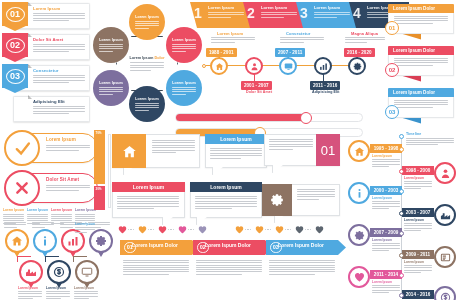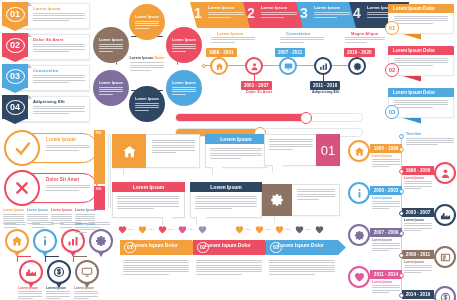--- a/index.html
+++ b/index.html
@@ -262,25 +262,20 @@
       <div class="htxt ttl" style="color:#4fa9e0">Consectetur</div>
       <div class="lines">
           <i></i>
           <i></i>
           <i></i>
           <i style="width:70%"></i>
         </div>
     </div>
     <div class="rib" style="top:93px">
       <div class="card"></div>
-      <div class="tag">
-        <div class="body" style="background:#2f4763"></div>
-        <div class="pt" style="background:#2f4763;clip-path:polygon(0 0,100% 0,50% 100%)"></div>
-        <div class="num">04</div>
-      </div>
       <div class="fold" style="clip-path:polygon(0 0,100% 100%,0 100%)"></div>
       <div class="htxt ttl" style="color:#2f4763">Adipisicing Elit</div>
       <div class="lines">
           <i></i>
           <i></i>
           <i></i>
           <i style="width:70%"></i>
         </div>
     </div>
   </div>

